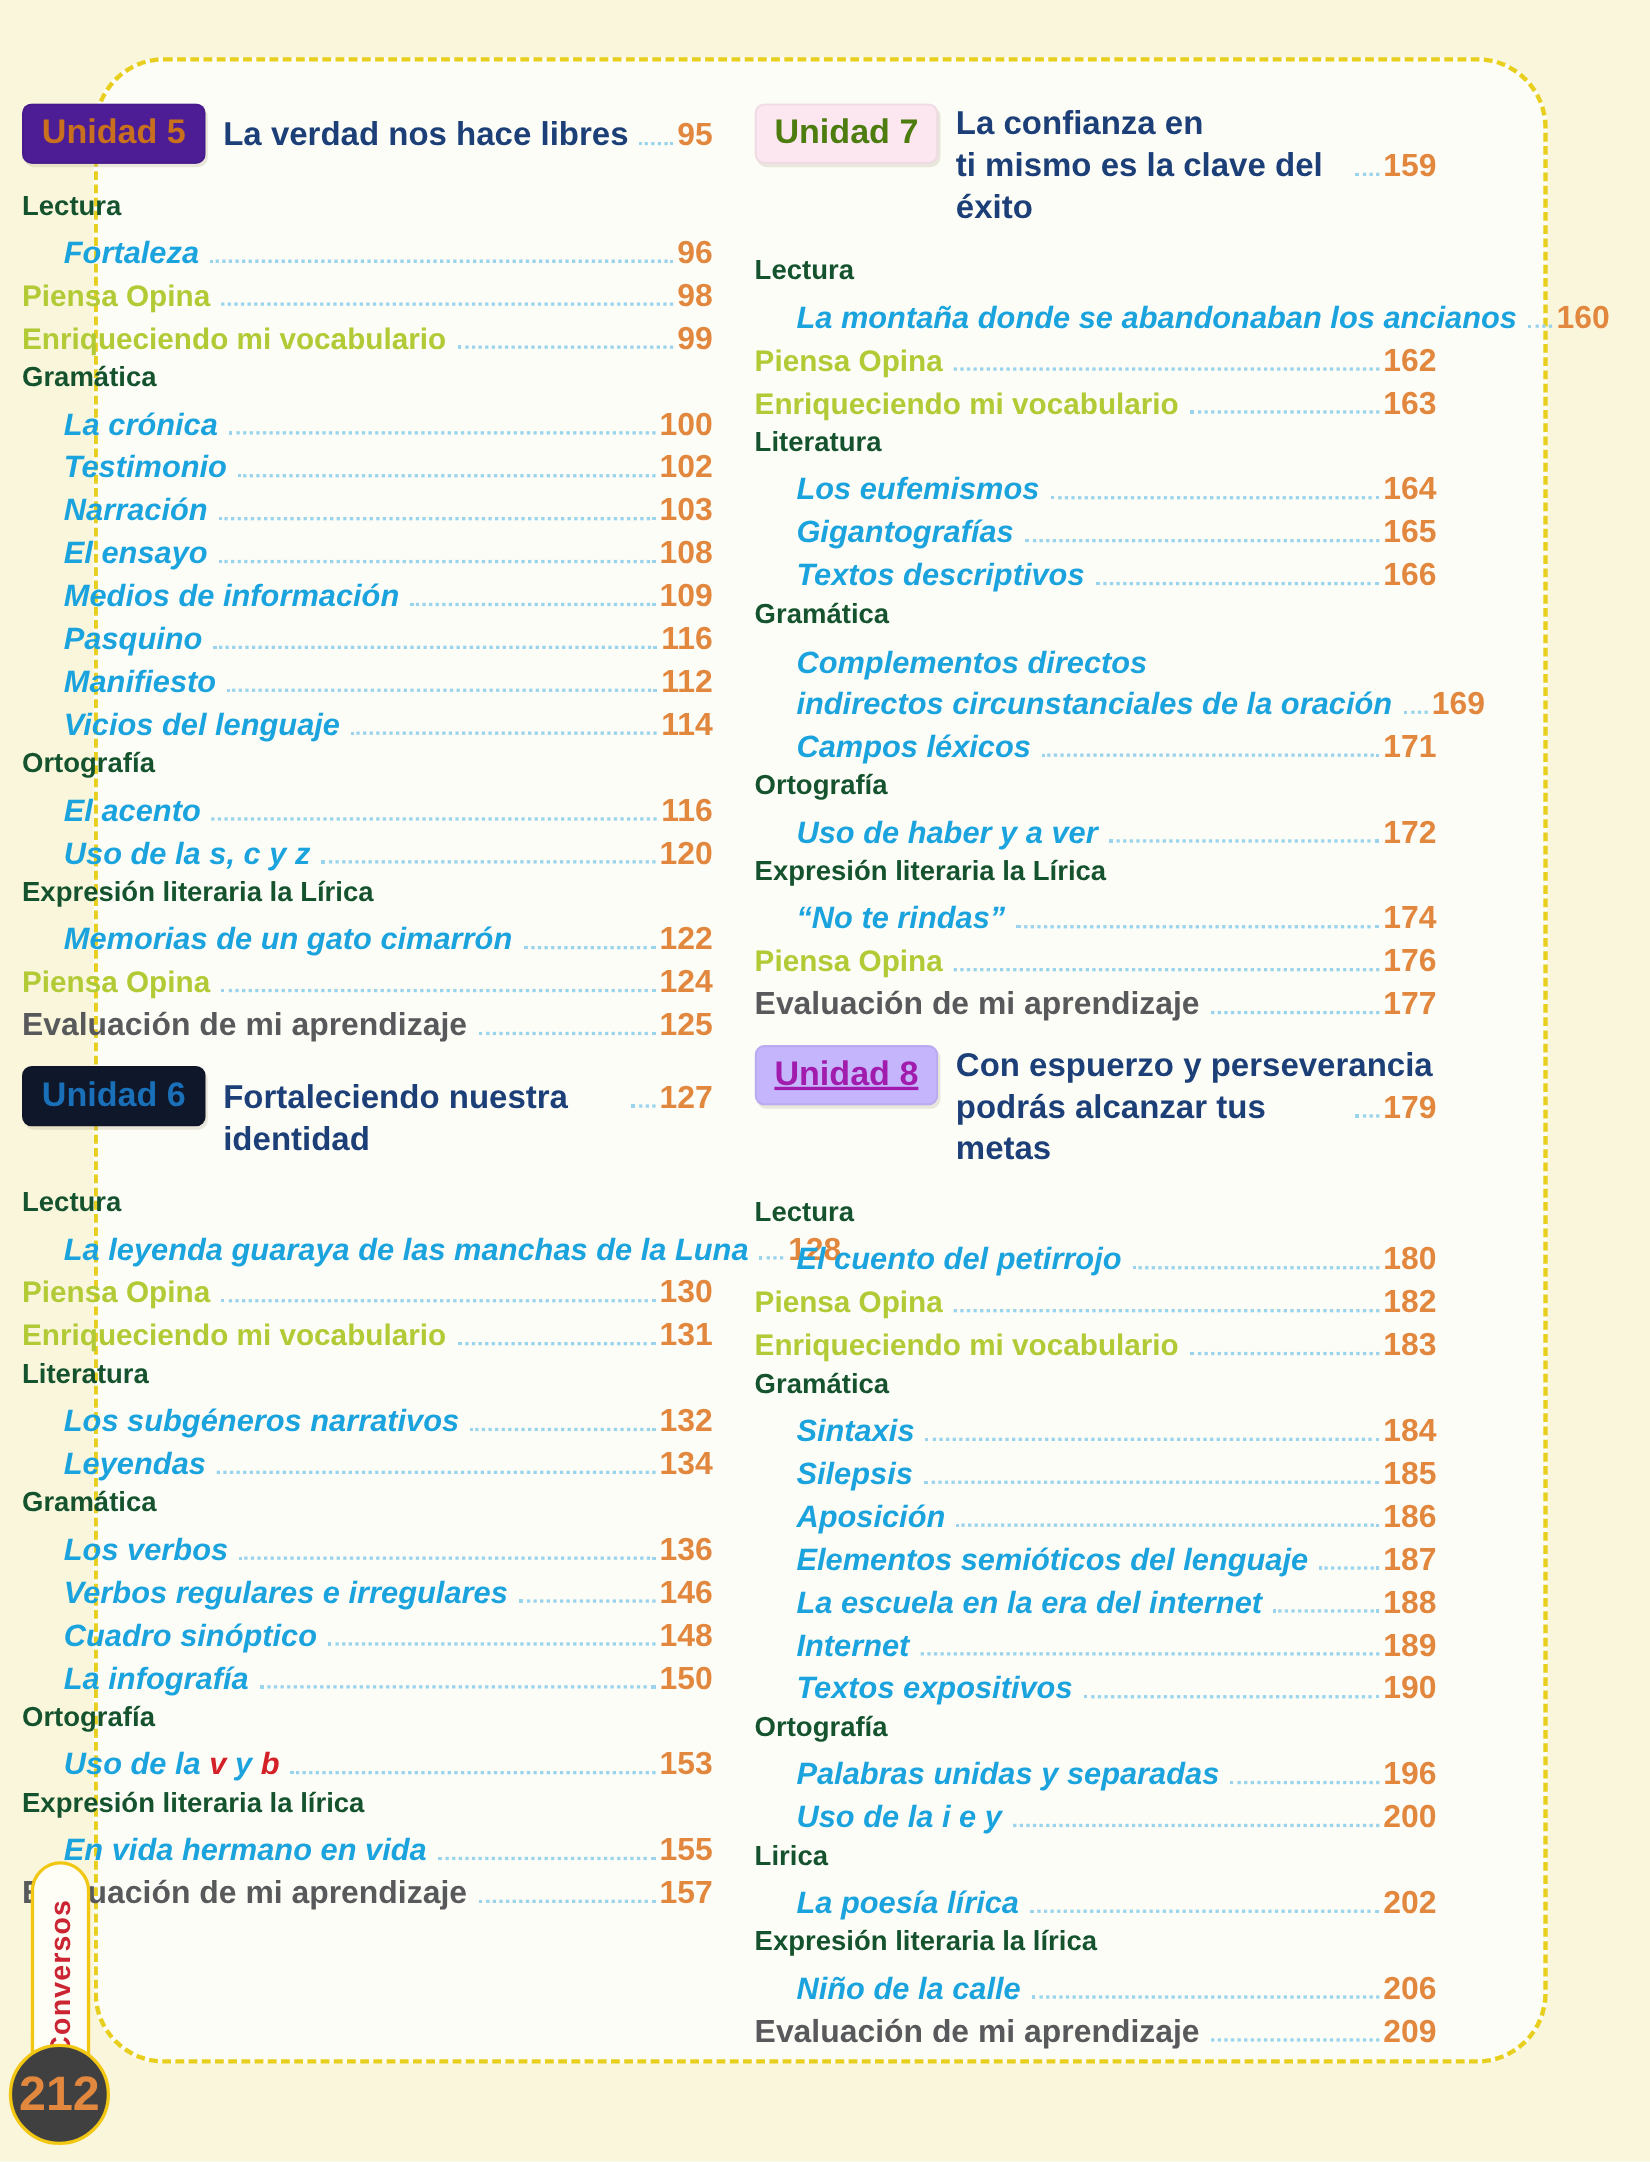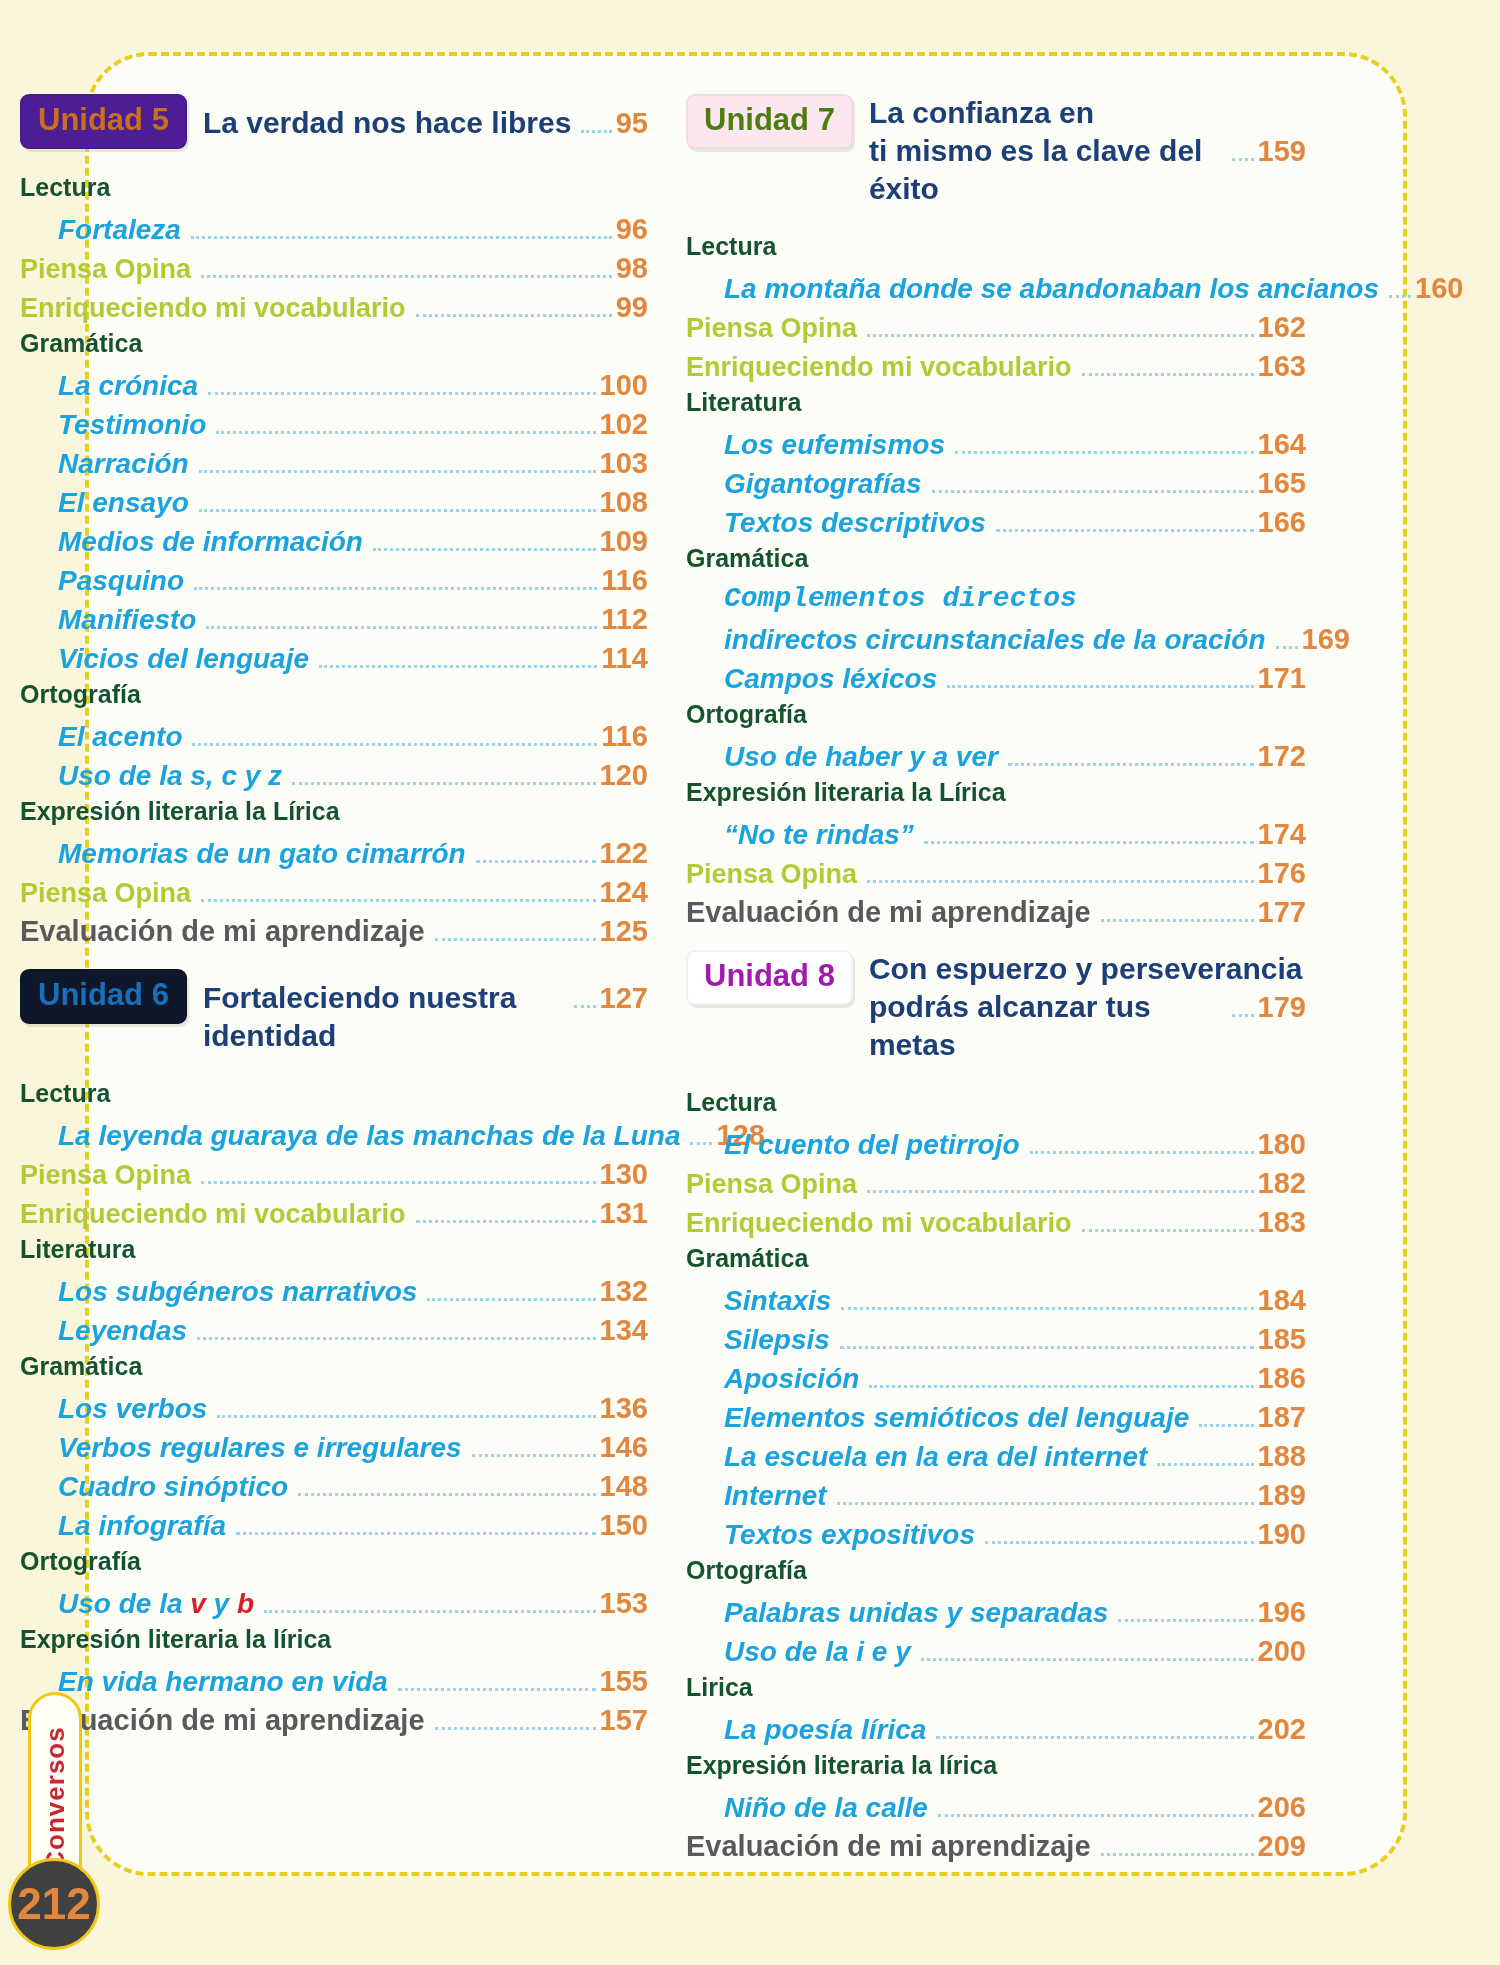--- a/index.html
+++ b/index.html
@@ -24,21 +24,21 @@
     white-space:nowrap;border:2px solid rgba(0,0,0,0.05);
     box-shadow:2px 3px 0 rgba(175,165,130,0.25);
   }
   .unit-title-block{flex:1;margin-left:16px;min-width:0;}
   .unit-title-line{color:#1c3f77;font-weight:bold;font-size:30px;line-height:38px;}
   .header-line2{display:flex;align-items:baseline;}
   .single .header-line2{margin-top:10px;}
 
   .row{display:flex;align-items:baseline;height:39px;}
   .row2{height:78px;display:flex;flex-direction:column;justify-content:flex-end;}
-  .row2 .l1{height:39px;display:flex;align-items:flex-start;font-family:Liberation Mono, monospace;}
+  .row2 .l1{height:39px;display:flex;align-items:center;}
   .row2 .l2{height:39px;display:flex;align-items:baseline;}
 
   .label-section{font-size:25px;font-weight:bold;color:#14532d;}
   .label-entry{font-size:28px;font-style:italic;font-weight:600;color:#1ba3de;padding-left:38px;white-space:nowrap;}
   .label-feature{font-size:27px;font-weight:bold;color:#b2ca36;text-align:right;}
   .label-eval{font-size:29px;font-weight:bold;color:#58595b;}
   .red-letter{color:#d42027;}
 
   .dots{
     flex:1;min-width:22px;height:24px;align-self:baseline;
@@ -342,21 +342,21 @@
       <span class="label-feature">Piensa Opina</span>
       <span class="dots"></span>
       <span class="num">176</span>
     </div>
     <div class="row">
       <span class="label-eval">Evaluación de mi aprendizaje</span>
       <span class="dots"></span>
       <span class="num">177</span>
     </div>
     <div class="unit-header mid">
-      <span class="unit-label" style="background: #ffffff; color: rgb(161, 28, 173);">Unidad 8</span>
+      <span class="unit-label" style="background: #c4b5fd; color: rgb(161, 28, 173); text-decoration: underline;">Unidad 8</span>
       <div class="unit-title-block">
         <div class="unit-title-line">Con espuerzo y perseverancia</div>
         <div class="header-line2">
           <span class="unit-title-line">podrás alcanzar tus metas</span>
           <span class="dots"></span>
           <span class="num">179</span>
         </div>
       </div>
     </div>
     <div class="row">

